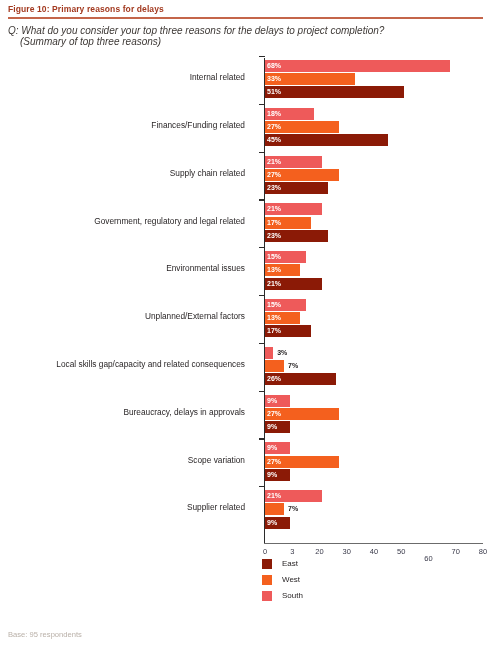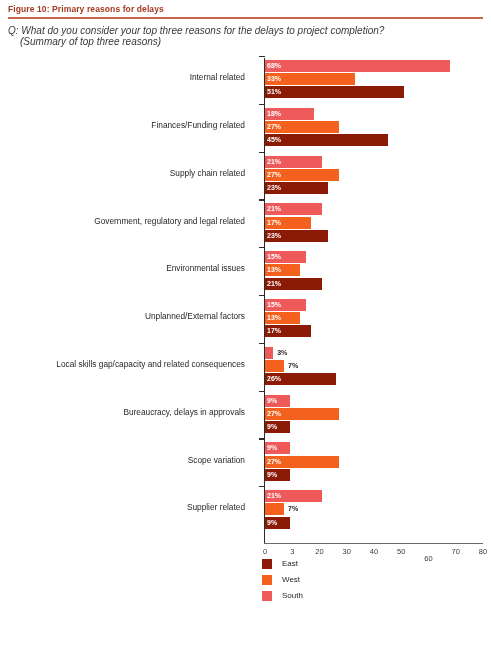--- a/index.html
+++ b/index.html
@@ -301,13 +301,14 @@
       <span class="legend-swatch" style="background: rgb(244, 96, 30);"></span>
       <span class="legend-label">West</span>
     </div>
     <div class="legend-item">
       <span class="legend-swatch" style="background: rgb(238, 90, 90);"></span>
       <span class="legend-label">South</span>
     </div>
   </div>
 
 <div class="footer">
+  <div>Base: 95 respondents</div>
 </div>
 
 </body></html>

